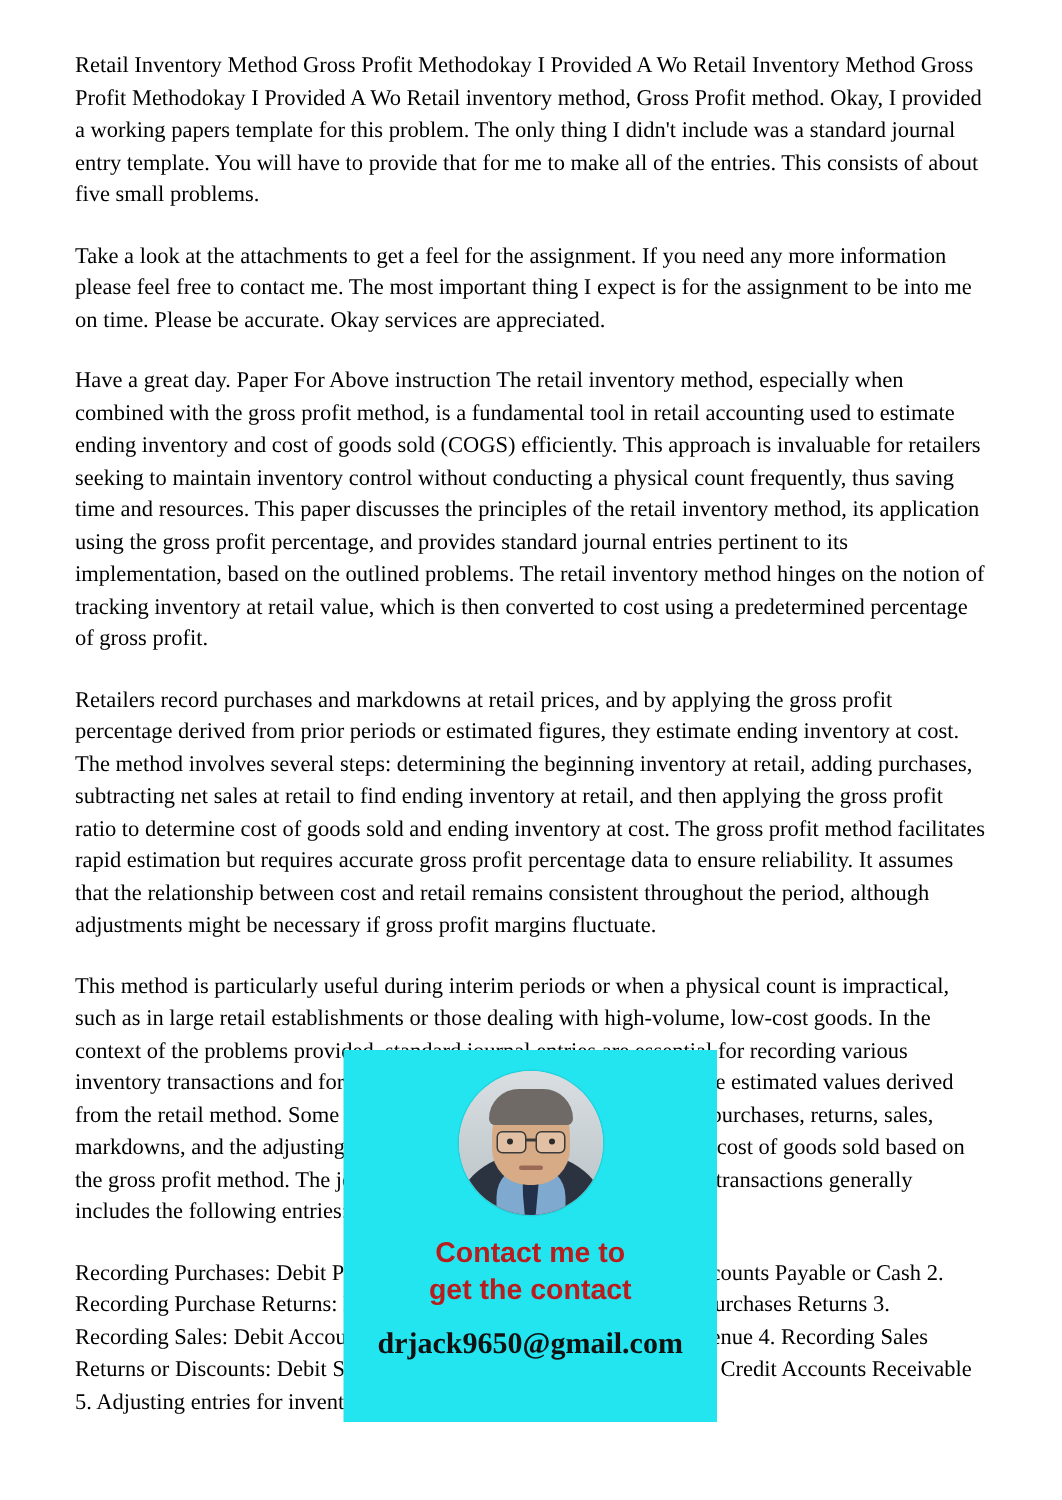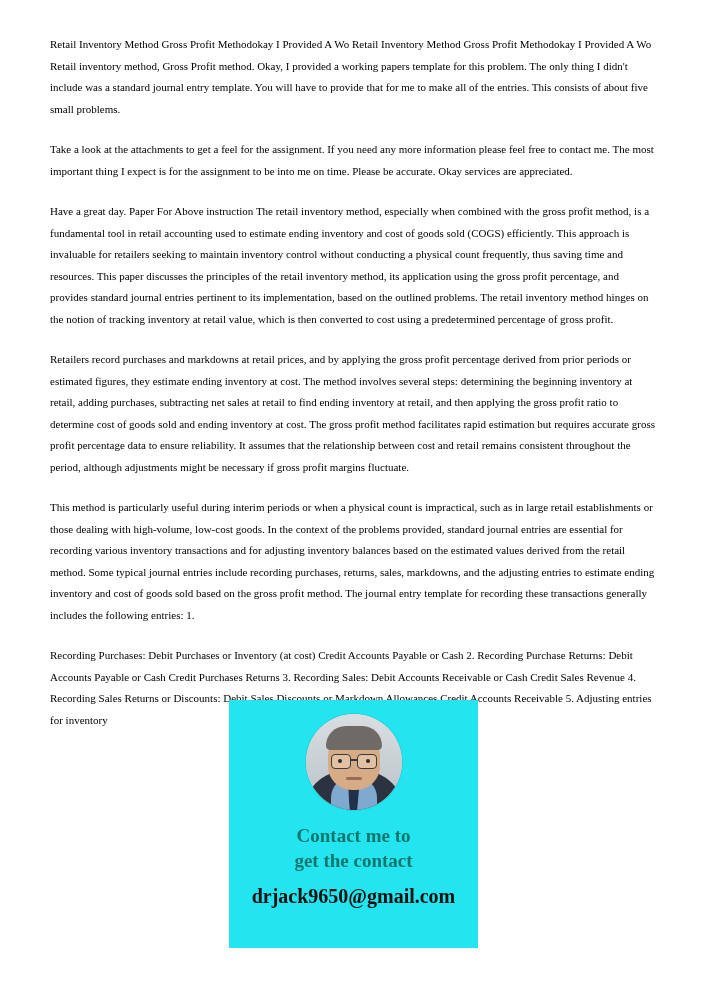--- a/index.html
+++ b/index.html
@@ -17,21 +17,21 @@
   #doc {
     position: absolute;
     left: 0; top: 0;
     width: 708px;
     height: 1000px;
     box-sizing: border-box;
     padding: 34px 50px 0 50px;
   }
   .para {
     font-family: "Liberation Serif", serif;
-    font-size: 11px;
+    font-size: 15px;
     line-height: 21.5px;
     color: #000000;
     text-align: left;
     margin: 0 0 19px 0;
     width: 608px;
   }
   .para:last-child { margin-bottom: 0; }
 
   
   #overlay {
@@ -139,24 +139,24 @@
   .av-mouth {
     position: absolute;
     top: 63px; left: 50%;
     transform: translateX(-50%);
     width: 16px; height: 3px;
     background: #9b6a56;
     border-radius: 3px;
   }
 
   #overlay-text-1, #overlay-text-2 {
-    font-family: Liberation Serif, serif;
+    font-family: Liberation Sans, sans-serif;
     font-weight: bold;
     font-size: 19px;
-    color: #0f766e;
+    color: #b91c1c;
     line-height: 25px;
     text-align: left;
     margin: 0;
   }
   #overlay-text-1 { margin-top: 13px; }
   #overlay-email {
     font-family: "Liberation Serif", serif;
     font-weight: bold;
     font-size: 20px;
     color: #111111;

